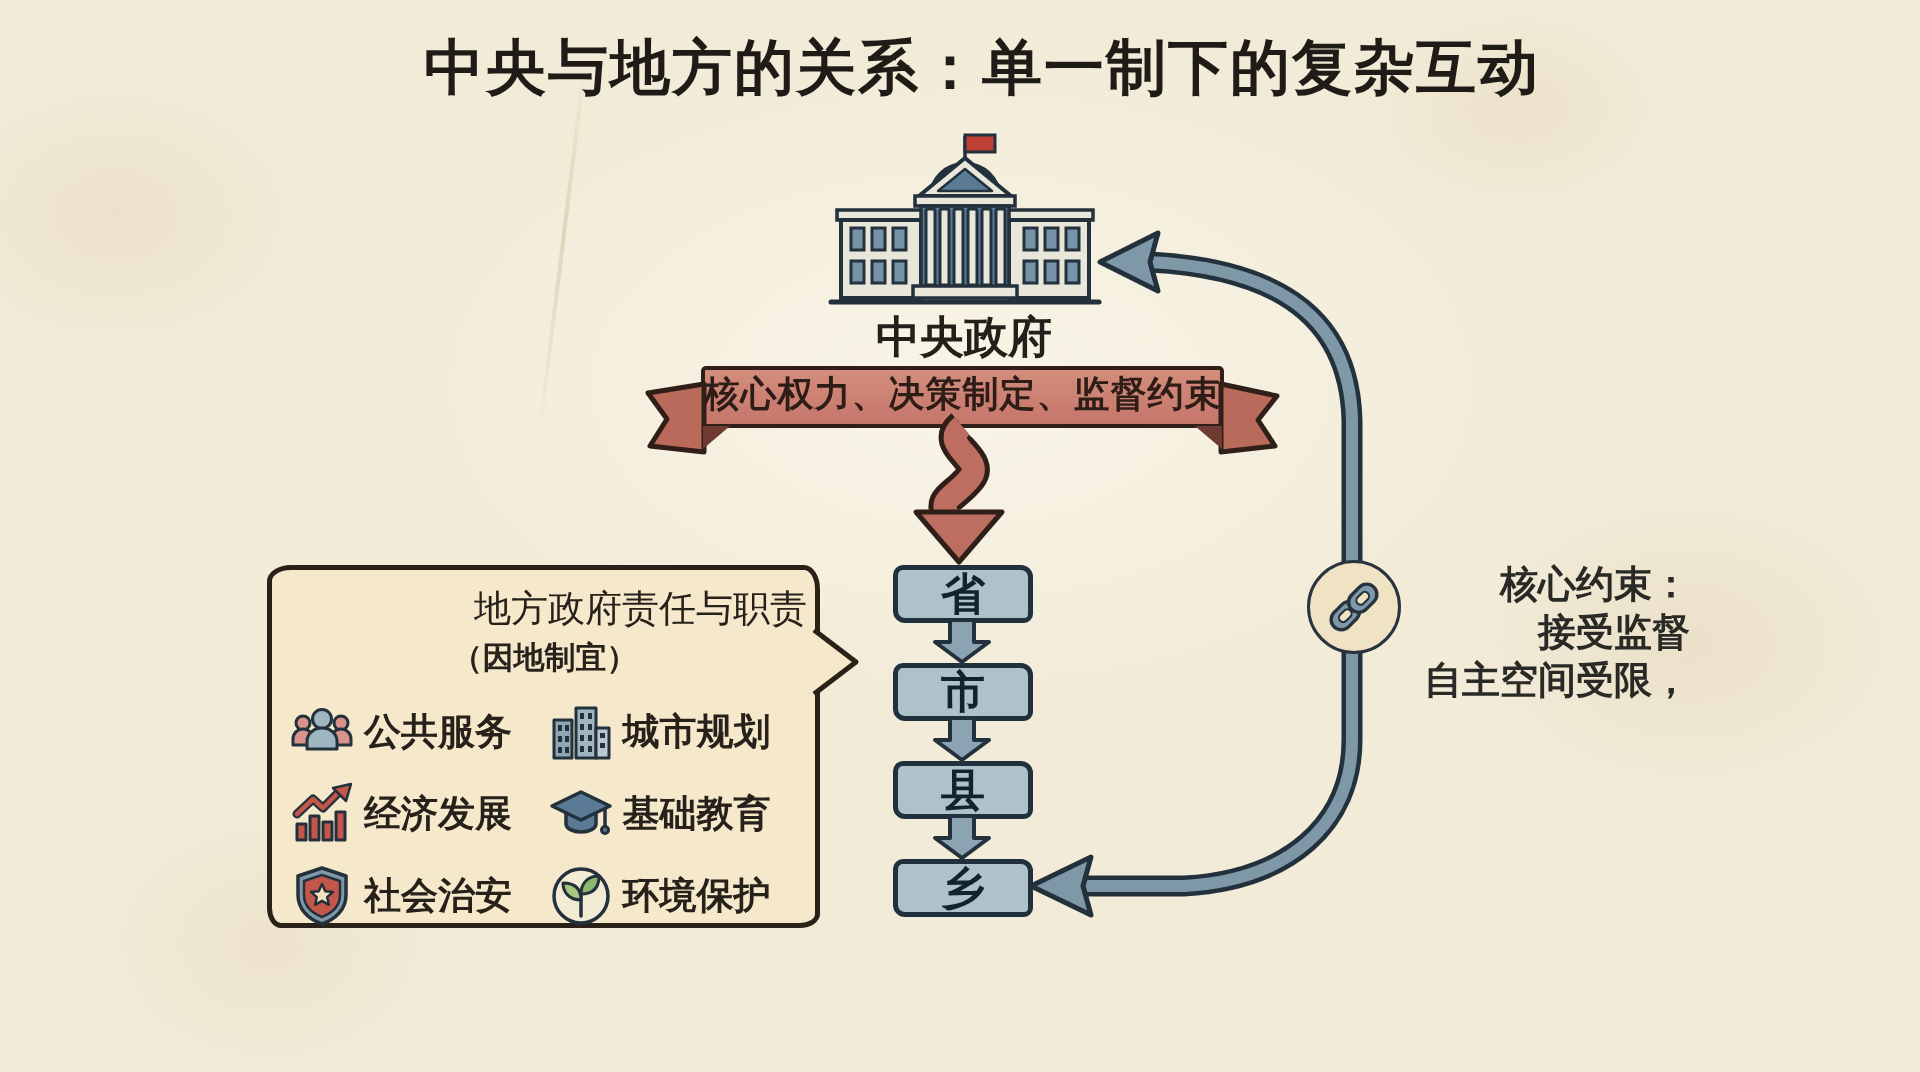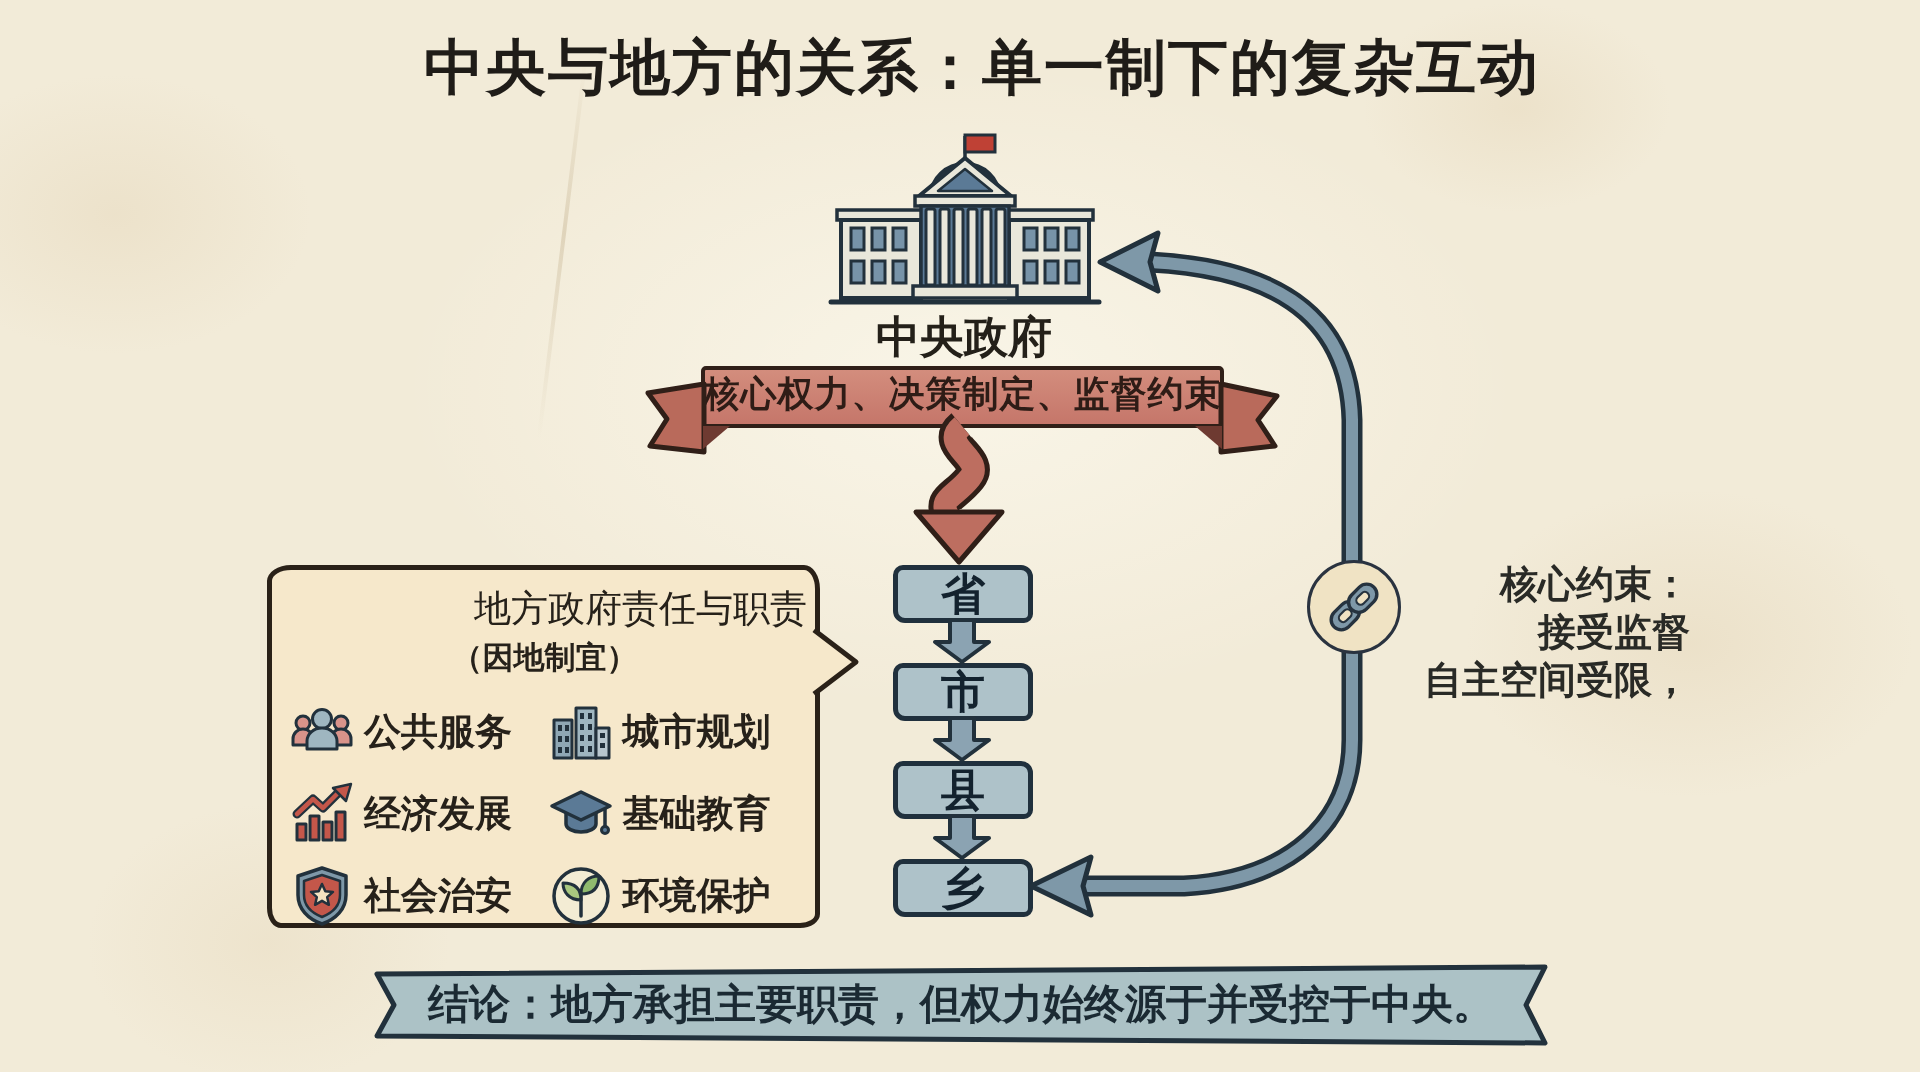--- a/index.html
+++ b/index.html
@@ -217,26 +217,20 @@
       </g>
     </svg>
   </div>
 
   <div class="constraint">
     <div>核心约束：</div>
     <div>接受监督</div>
     <div>自主空间受限，</div>
   </div>
 
-  <div class="banner">
-    <svg viewBox="0 0 1184 86">
-      <polygon points="8,12 1176,5 1157,43 1176,81 8,74 25,43" fill="#acc2c6" stroke="#22313c" stroke-width="5" stroke-linejoin="round"></polygon>
-    </svg>
-    <div class="txt">结论：地方承担主要职责，但权力始终源于并受控于中央。</div>
-  </div>
 
   <svg class="overlay" viewBox="0 0 1920 1072">
 
     <g>
       <path d="M1150 262 C1262 268 1349 306 1352 420 L1352 740 C1352 823 1290 880 1184 886 L1088 886" fill="none" stroke="#22313c" stroke-width="21" stroke-linecap="round"></path>
       <path d="M1150 262 C1262 268 1349 306 1352 420 L1352 740 C1352 823 1290 880 1184 886 L1088 886" fill="none" stroke="#7e98a8" stroke-width="12" stroke-linecap="round"></path>
       <polygon points="1100,262 1158,233 1150,262 1158,291" fill="#7e98a8" stroke="#22313c" stroke-width="5" stroke-linejoin="round"></polygon>
       <polygon points="1031,886 1091,857 1083,886 1091,915" fill="#7e98a8" stroke="#22313c" stroke-width="5" stroke-linejoin="round"></polygon>
     </g>
 

